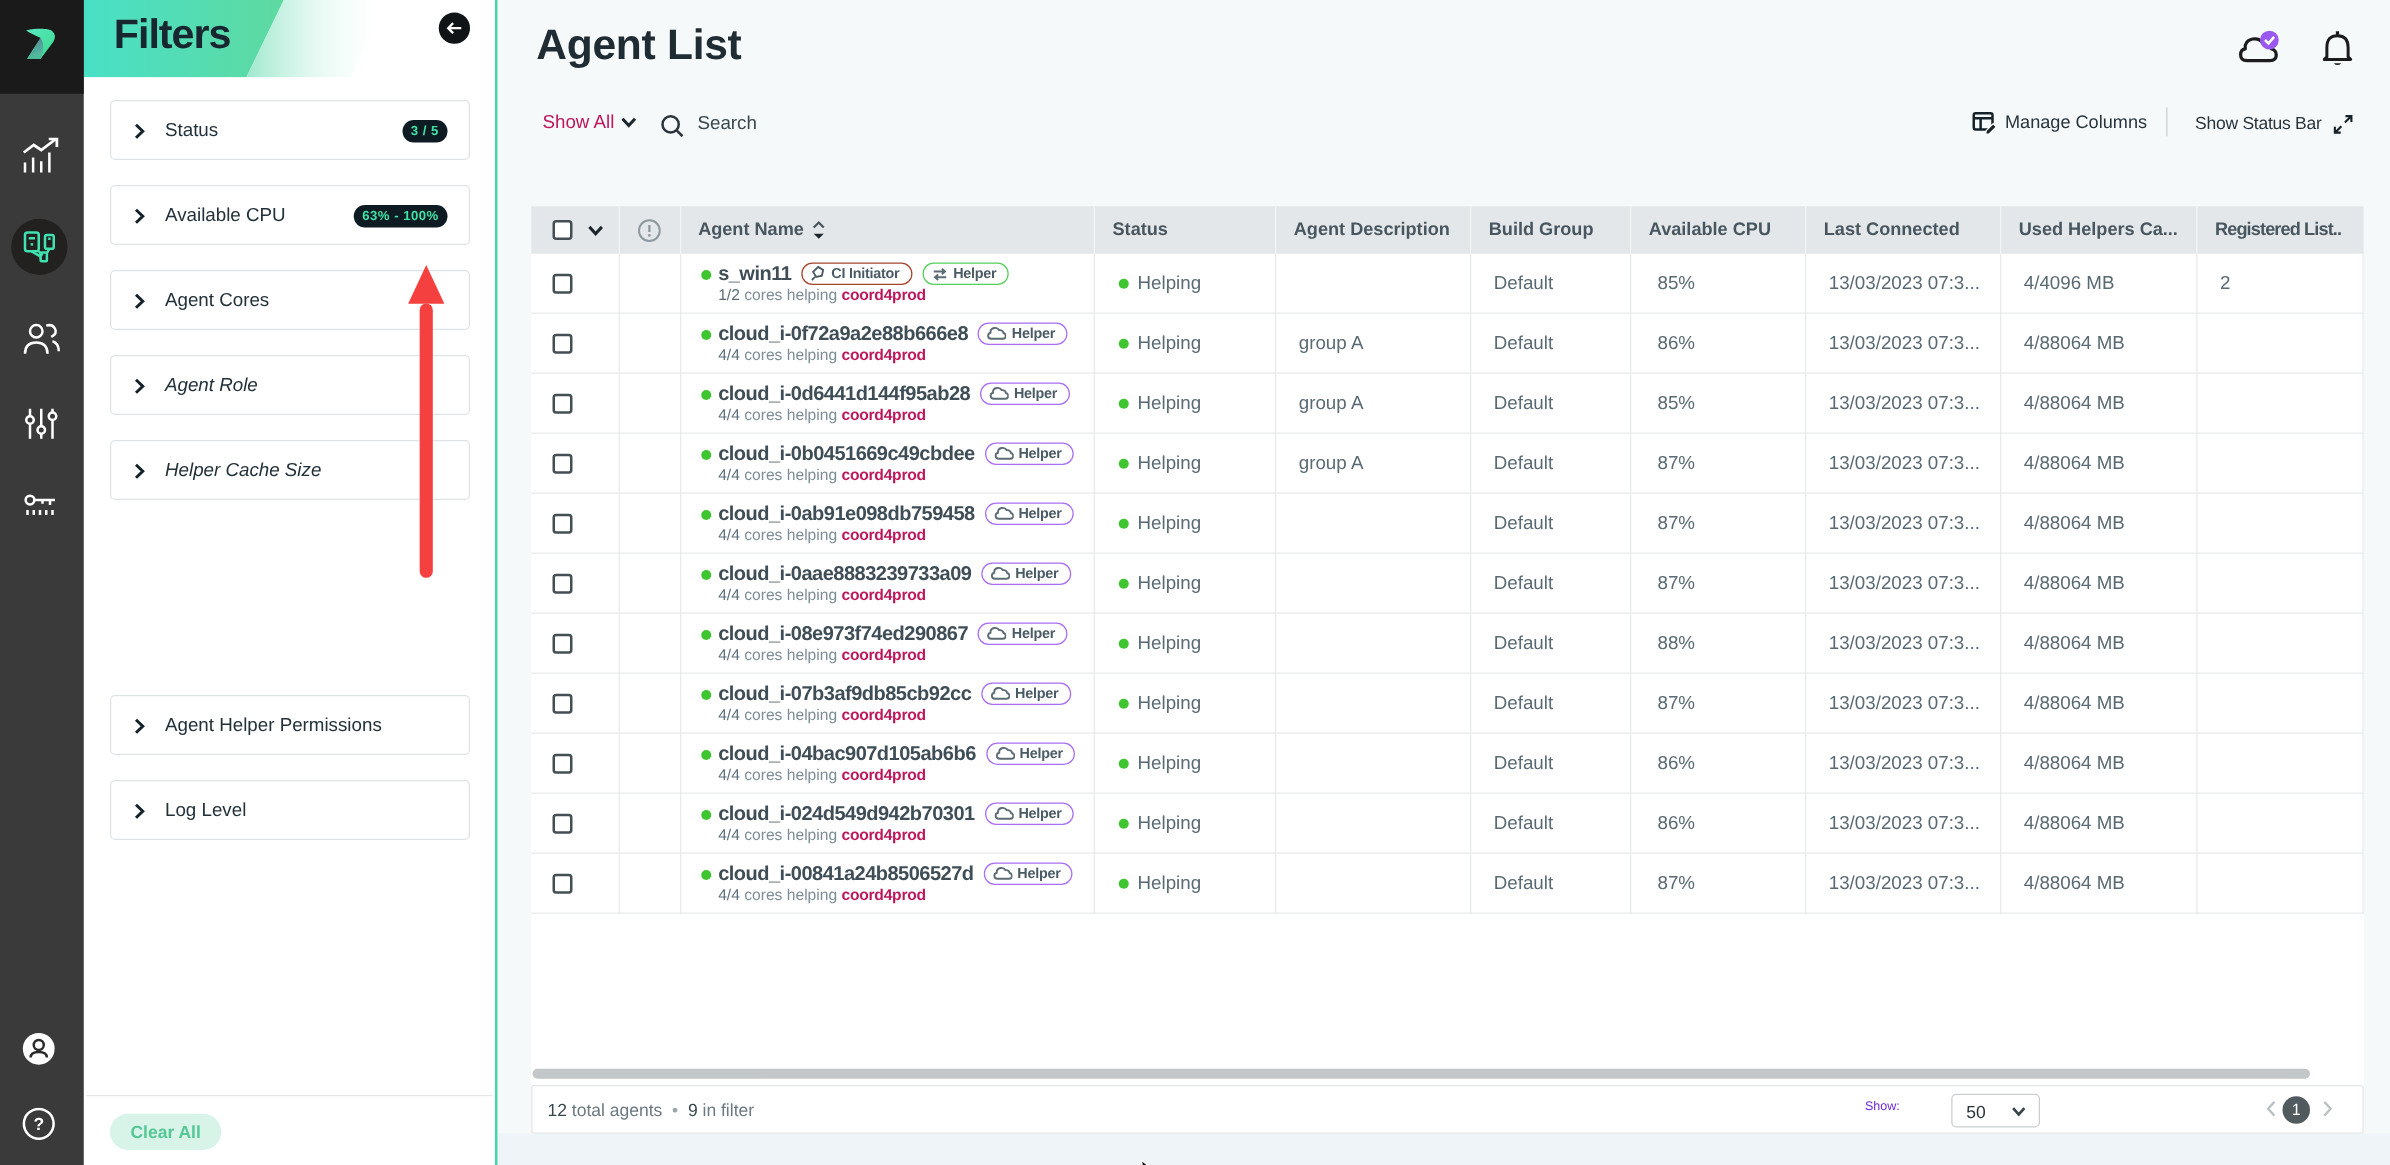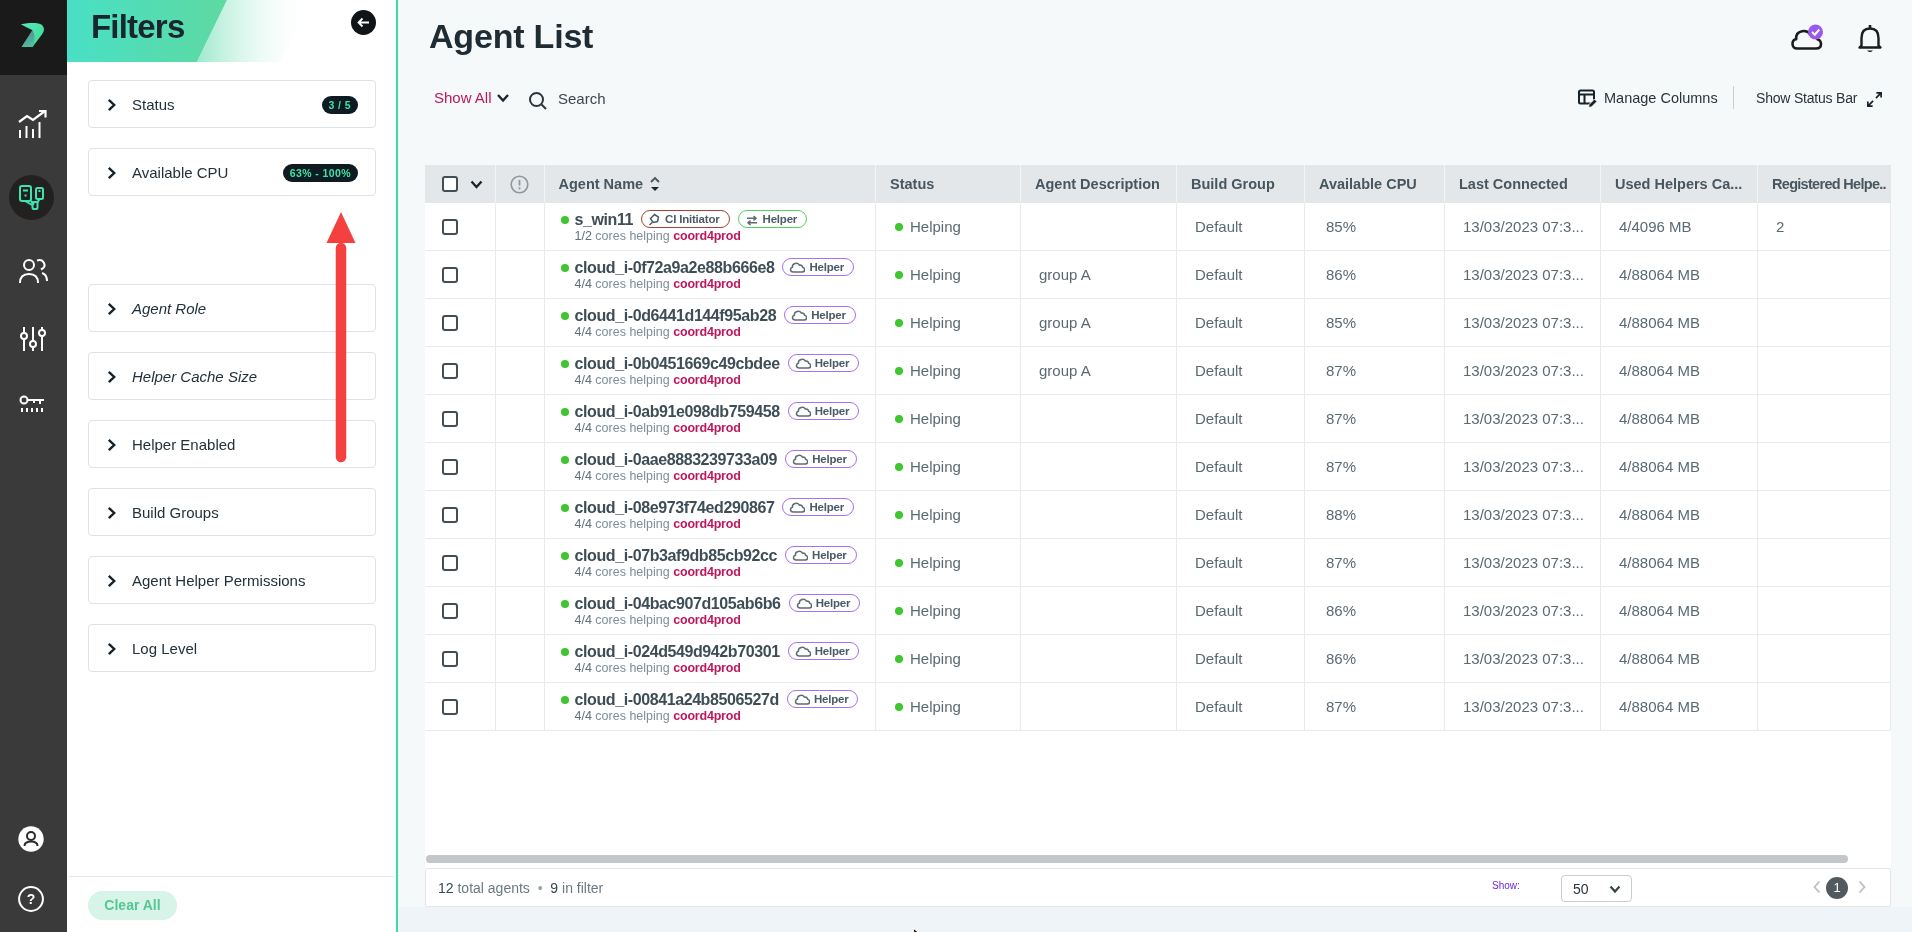--- a/index.html
+++ b/index.html
@@ -183,43 +183,37 @@
       <span class="lbl">Status</span>
       <span class="fbadge">3 / 5</span>
     </div>
   <div class="fbox" style="top:148px;">
       <span class="chev"><svg width="9" height="14" viewBox="0 0 9 14">
           <path d="M1.8 1.8 L7.2 7 L1.8 12.2" stroke="#13222b" stroke-width="2.4" fill="none"></path>
         </svg></span>
       <span class="lbl">Available CPU</span>
       <span class="fbadge">63% - 100%</span>
     </div>
+  <div class="fbox" style="top:216px;">
+      <span class="chev"><svg width="9" height="14" viewBox="0 0 9 14">
+          <path d="M1.8 1.8 L7.2 7 L1.8 12.2" stroke="#13222b" stroke-width="2.4" fill="none"></path>
+        </svg></span>
+      <span class="lbl">Agent Cores</span>
+    </div>
   <div class="fbox" style="top:284px;font-style:italic;">
       <span class="chev"><svg width="9" height="14" viewBox="0 0 9 14">
           <path d="M1.8 1.8 L7.2 7 L1.8 12.2" stroke="#13222b" stroke-width="2.4" fill="none"></path>
         </svg></span>
       <span class="lbl">Agent Role</span>
     </div>
   <div class="fbox" style="top:352px;font-style:italic;">
       <span class="chev"><svg width="9" height="14" viewBox="0 0 9 14">
           <path d="M1.8 1.8 L7.2 7 L1.8 12.2" stroke="#13222b" stroke-width="2.4" fill="none"></path>
         </svg></span>
       <span class="lbl">Helper Cache Size</span>
-    </div>
-  <div class="fbox" style="top:420px;">
-      <span class="chev"><svg width="9" height="14" viewBox="0 0 9 14">
-          <path d="M1.8 1.8 L7.2 7 L1.8 12.2" stroke="#13222b" stroke-width="2.4" fill="none"></path>
-        </svg></span>
-      <span class="lbl">Helper Enabled</span>
-    </div>
-  <div class="fbox" style="top:488px;">
-      <span class="chev"><svg width="9" height="14" viewBox="0 0 9 14">
-          <path d="M1.8 1.8 L7.2 7 L1.8 12.2" stroke="#13222b" stroke-width="2.4" fill="none"></path>
-        </svg></span>
-      <span class="lbl">Build Groups</span>
     </div>
   <div class="fbox" style="top:556px;">
       <span class="chev"><svg width="9" height="14" viewBox="0 0 9 14">
           <path d="M1.8 1.8 L7.2 7 L1.8 12.2" stroke="#13222b" stroke-width="2.4" fill="none"></path>
         </svg></span>
       <span class="lbl">Agent Helper Permissions</span>
     </div>
   <div class="fbox" style="top:624px;">
       <span class="chev"><svg width="9" height="14" viewBox="0 0 9 14">
           <path d="M1.8 1.8 L7.2 7 L1.8 12.2" stroke="#13222b" stroke-width="2.4" fill="none"></path>
@@ -298,21 +292,21 @@
 <div class="hcell" style="left:118.5px; width:331.5px;">Agent Name<svg style="position:absolute; left:104px; top:11px;" width="12" height="17" viewBox="0 0 12 17">
             <path d="M2 6 L6 2 L10 6" stroke="#47565f" stroke-width="1.8" fill="none"></path>
             <path d="M2 11 L6 15 L10 11" fill="#1b262d" stroke="none"></path>
           </svg></div>
 <div class="hcell" style="left:450px; width:145px;">Status</div>
 <div class="hcell" style="left:595px; width:156px;">Agent Description</div>
 <div class="hcell" style="left:751px; width:128px;">Build Group</div>
 <div class="hcell" style="left:879px; width:140px;">Available CPU</div>
 <div class="hcell" style="left:1019px; width:156px;">Last Connected</div>
 <div class="hcell" style="left:1175px; width:157px;">Used Helpers Ca...</div>
-<div class="hcell" style="left:1332px; width:134px; letter-spacing:-0.7px;">Registered Helpe..</div>
+<div class="hcell" style="left:1332px; width:134px; letter-spacing:-0.7px;">Registered List..</div>
 </div>
 <div class="row" style="top:38px;">
 <div class="cell" style="left:0; width:70px; border-left:none;">
           <span class="cb" style="left:17px; top:16px;"></span>
         </div>
 <div class="cell" style="left:70px; width:48.5px;"></div>
 <div class="cell" style="left:118.5px; width:331.5px; overflow:visible;">
           <span class="gdot" style="left:16px; top:13px;"></span>
           <span class="aname"><b>s_win11</b><span class="pill" style="border:1.5px solid #a4452e;"><svg width="13" height="13" viewBox="0 0 13 13">
                 <g stroke="#4a5b66" stroke-width="1.5" fill="none">

